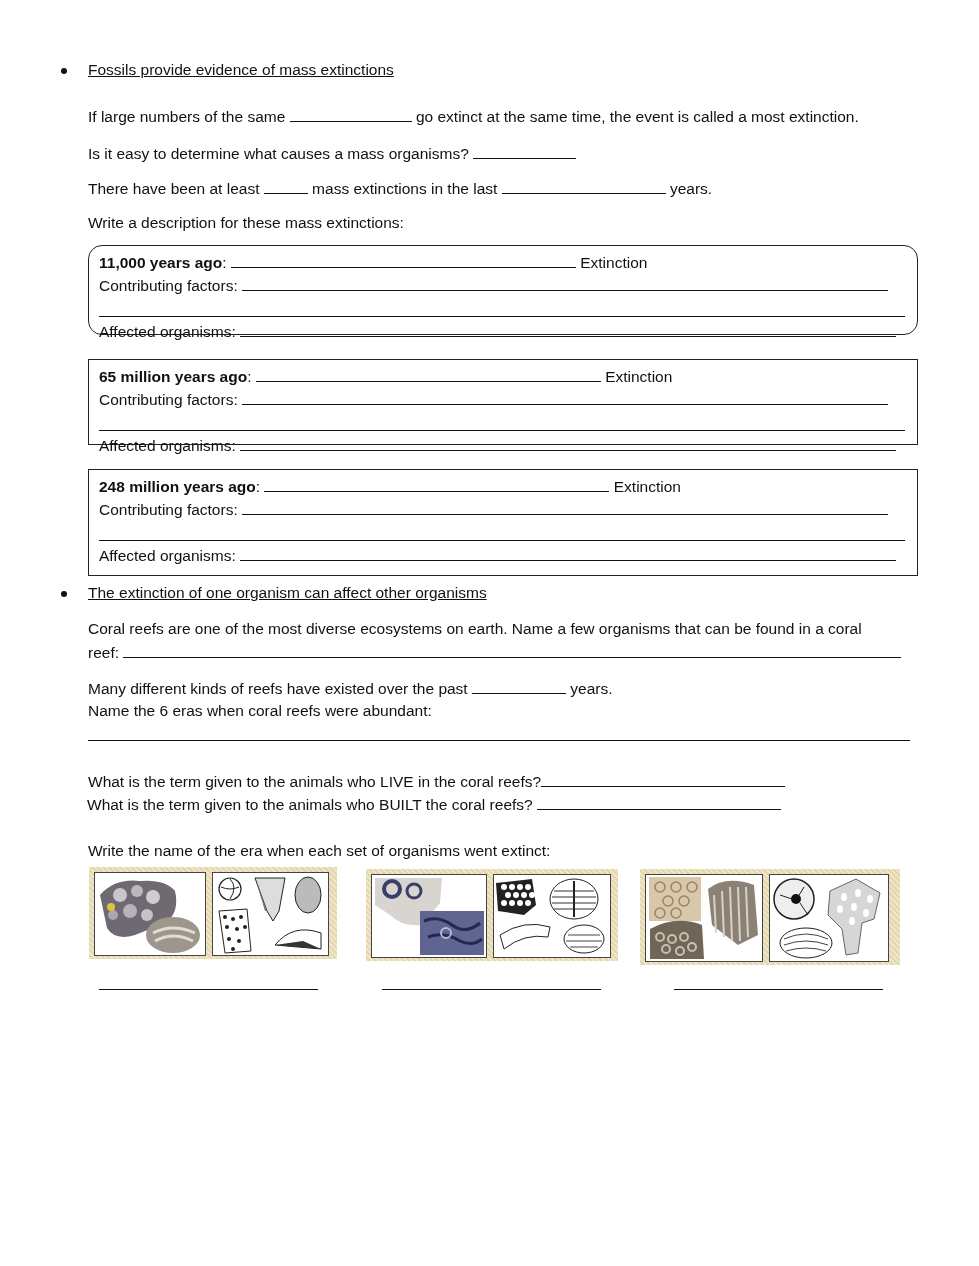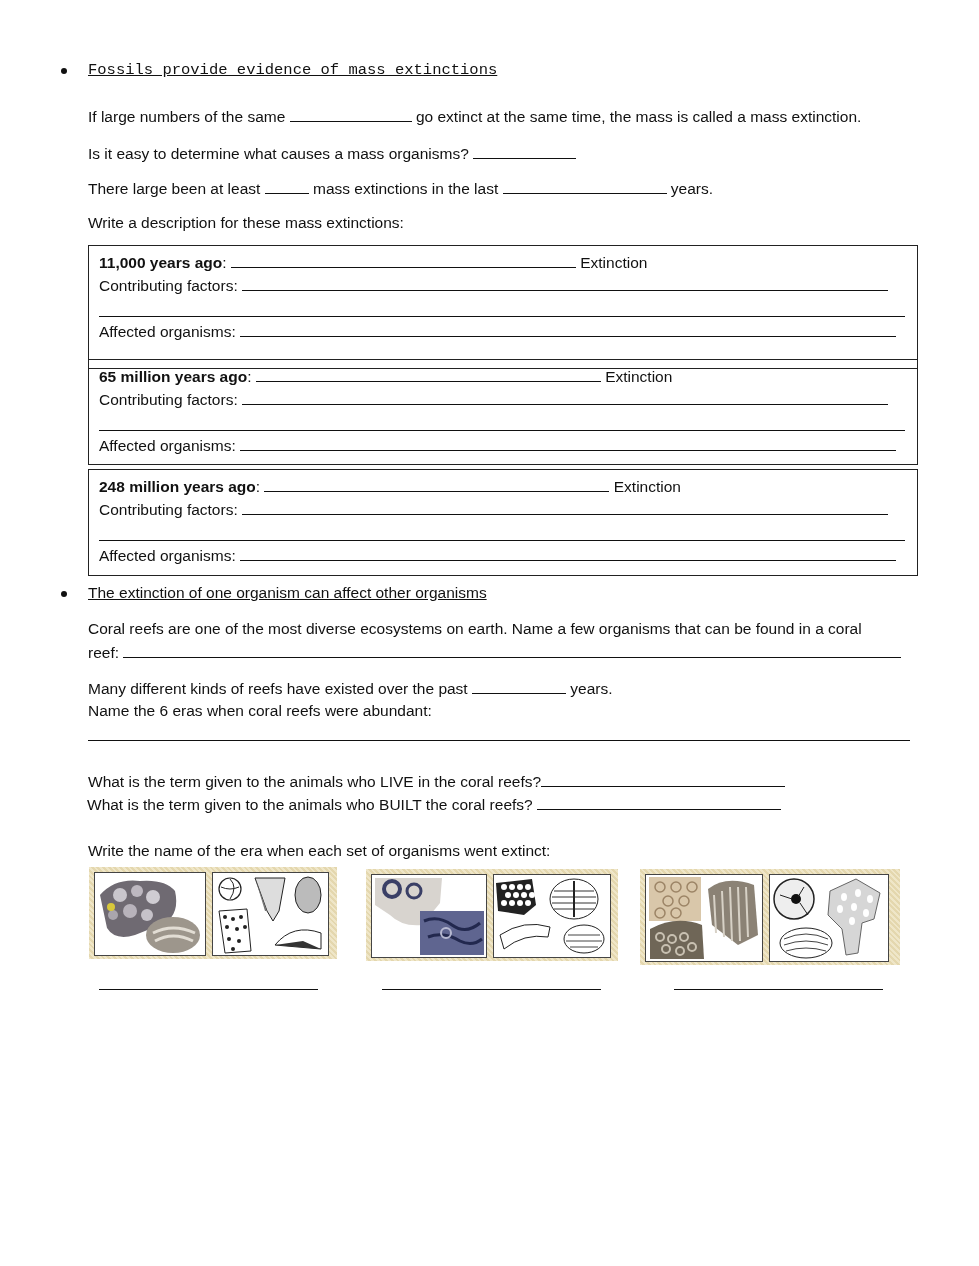--- a/index.html
+++ b/index.html
@@ -12,61 +12,61 @@
   .box { position: absolute; left: 88px; width: 830px; border: 1.5px solid #222; box-sizing: border-box; }
   .fossil-group { position: absolute; background: #eadfbd; padding: 5px; display: flex; gap: 6px;
      background-image: repeating-linear-gradient(45deg, #efe6c8 0 2px, #e4d7ae 2px 4px); }
   .panel { background: #fff; border: 1.5px solid #444; position: relative; overflow: hidden; }
   .ans { position: absolute; border-bottom: 1px solid #111; height: 0; }
 </style>
 </head>
 <body>
 
 <div class="bullet" style="left:61px; top:68px;"></div>
-<div class="abs u" style="left:88px; top:61px;font-family:Liberation Mono, monospace;">Fossils provide evidence of mass extinctions</div>
+<div class="abs u" style="left:88px; top:61px;">Fossils provide evidence of mass extinctions</div>
 
 <div class="abs" style="left:88px; top:107px;">
   <span>If large numbers of the same</span>
   <span class="blank" style="width:122px;"></span>
-  <span>go extinct at the same time, the mass is called a mass extinction.</span>
+  <span>go extinct at the same time, the event is called a most extinction.</span>
 </div>
 
 <div class="abs" style="left:88px; top:144px;">
   <span>Is it easy to determine what causes a mass organisms?</span>
   <span class="blank" style="width:103px;"></span>
 </div>
 
 <div class="abs" style="left:88px; top:179px;">
-  <span>There large been at least</span>
+  <span>There have been at least</span>
   <span class="blank" style="width:44px;"></span>
   <span>mass extinctions in the last</span>
   <span class="blank" style="width:164px;"></span>
   <span>years.</span>
 </div>
 
 <div class="abs" style="left:88px; top:214px;">Write a description for these mass extinctions:</div>
 
-<div class="box" style="top:245px; height:124px;">
+<div class="box" style="top:245px; height:90px;border-radius:14px;">
   <div class="abs" style="left:10px; top:7px;">
     <b>11,000 years ago</b>:
     <span class="blank" style="width:345px;"></span>
     <span>Extinction</span>
   </div>
   <div class="abs" style="left:10px; top:30px;">
     <span>Contributing factors:</span>
     <span class="blank" style="width:646px;"></span>
   </div>
   <div class="ans" style="left:10px; width:806px; top:70px;"></div>
   <div class="abs" style="left:10px; top:76px;">
     <span>Affected organisms:</span>
     <span class="blank" style="width:656px;"></span>
   </div>
 </div>
 
-<div class="box" style="top:359px; height:106px;">
+<div class="box" style="top:359px; height:86px;">
   <div class="abs" style="left:10px; top:7px;">
     <b>65 million years ago</b>:
     <span class="blank" style="width:345px;"></span>
     <span>Extinction</span>
   </div>
   <div class="abs" style="left:10px; top:30px;">
     <span>Contributing factors:</span>
     <span class="blank" style="width:646px;"></span>
   </div>
   <div class="ans" style="left:10px; width:806px; top:70px;"></div>

